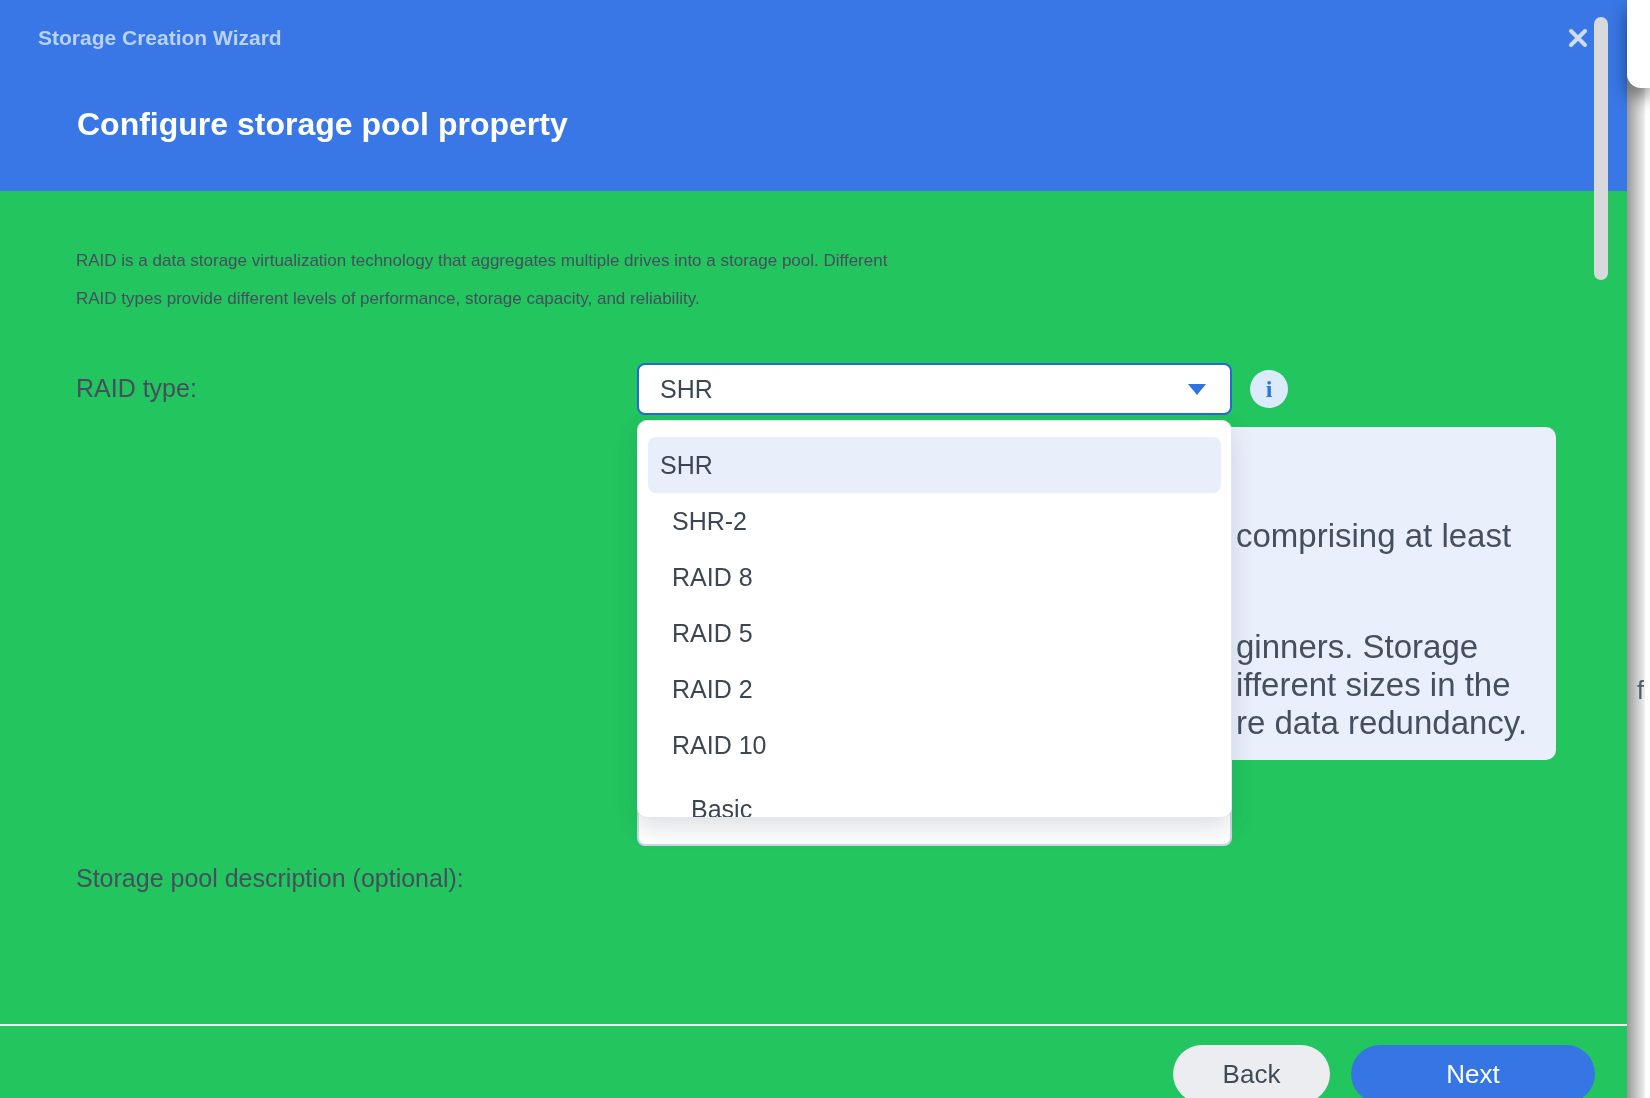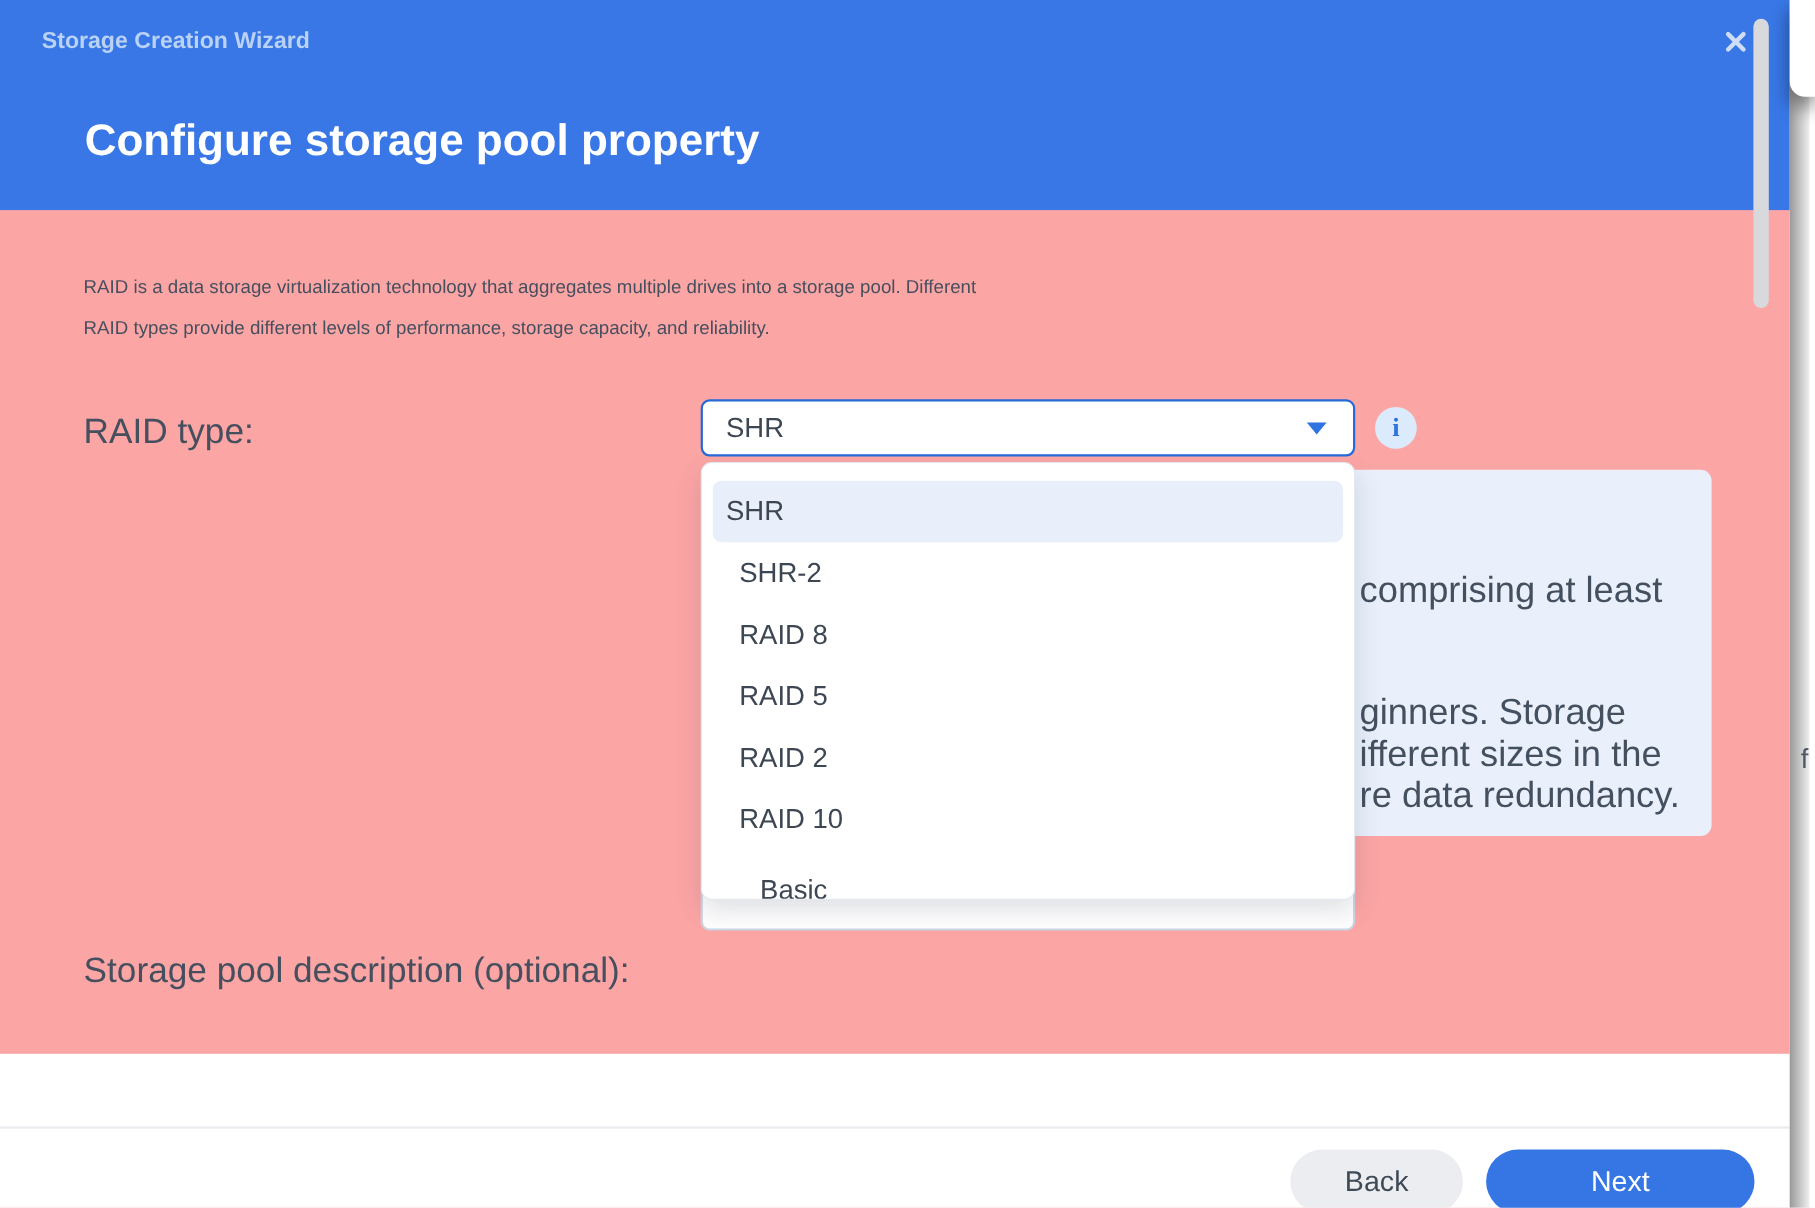--- a/index.html
+++ b/index.html
@@ -3,31 +3,31 @@
 <meta charset="utf-8">
 <style>
   * { margin:0; padding:0; box-sizing:border-box; }
   html,body { width:1650px; height:1098px; }
   body {
     position:relative; overflow:hidden; background:#ffffff;
     font-family:"Liberation Sans", sans-serif; color:#454f5e;
   }
 
   
-  .dialog { position:absolute; left:0; top:0; width:1627px; height:958px; background:#fca5a5; }
+  .dialog { position:absolute; left:0; top:0; width:1627px; height:1098px; background:#22c55e; }
 
   .header { position:absolute; left:0; top:0; width:100%; height:191px; background:#3877e5; }
   .win-title { position:absolute; left:38px; top:26px; font-size:21px; font-weight:bold; color:#b9d2f6; }
   .close-btn { position:absolute; left:1560px; top:22px; width:36px; height:36px;
                display:flex; align-items:center; justify-content:center; cursor:pointer; }
-  .step-heading { position:absolute; left:77px; top:106px; font-size:40px; font-weight:bold; color:#ffffff; }
+  .step-heading { position:absolute; left:77px; top:106px; font-size:32px; font-weight:bold; color:#ffffff; }
 
   .intro { position:absolute; left:76px; top:242px; font-size:17px; line-height:38px; color:#454f5e; }
 
-  .field-label { position:absolute; font-size:32px; color:#454f5e; }
+  .field-label { position:absolute; font-size:25px; color:#454f5e; }
   .raid-label { left:76px; top:374px; }
   .desc-label { left:76px; top:844px;margin-top:20px; }
 
   
   .info-box { position:absolute; left:700px; top:427px; width:856px; height:333px;
               background:#e9f0fb; border-radius:10px; z-index:1; }
   .frag { position:absolute; left:1236px; font-size:33px; color:#44505f; z-index:1; white-space:nowrap; }
   .frag-0 { top:517px; }
   .frag-1 { top:628px; }
   .frag-2 { top:666px; }

